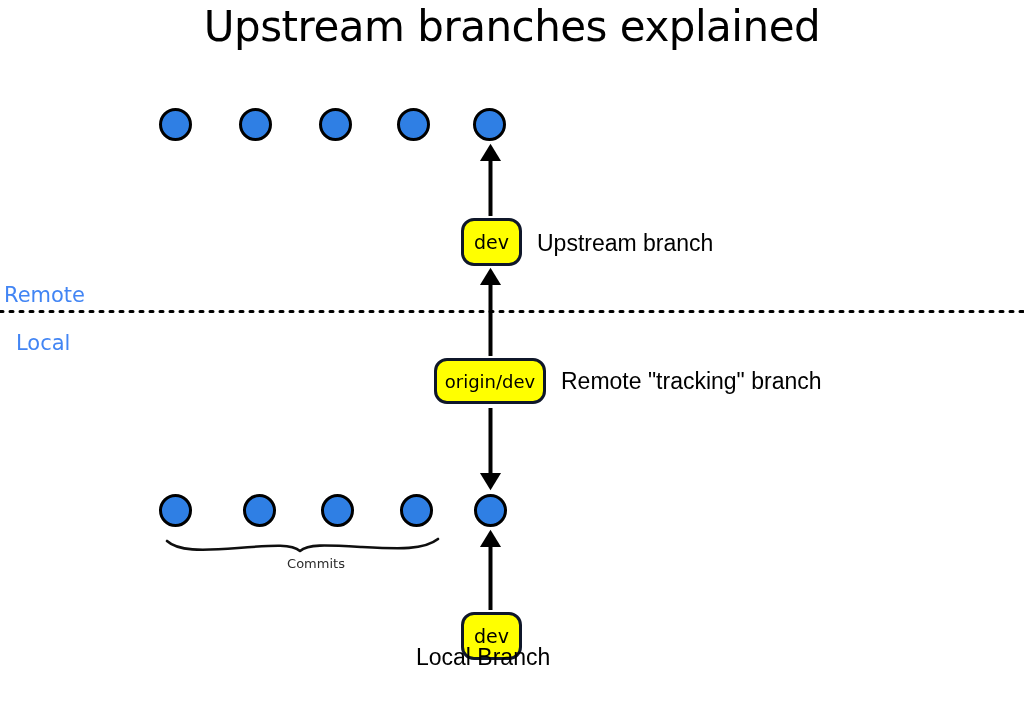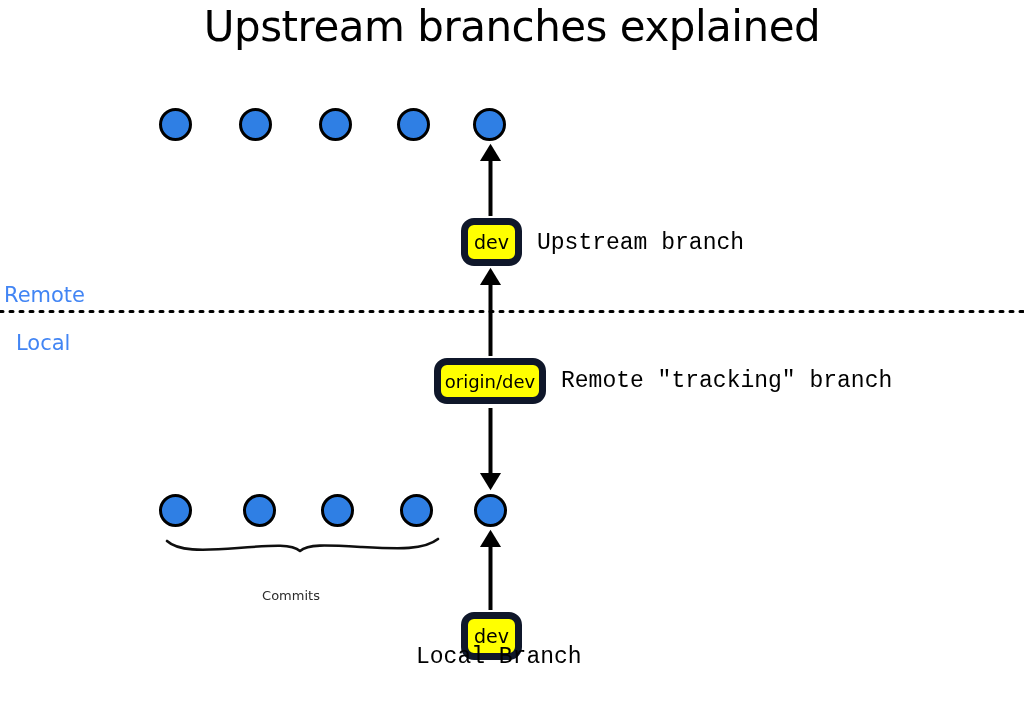--- a/index.html
+++ b/index.html
@@ -43,21 +43,21 @@
     border-radius: 50%;
     background: #2f7fe4;
     border: 3px solid #000000;
     box-sizing: border-box;
   }
 
   
   .branch-box {
     position: absolute;
     background: #ffff00;
-    border: 7px solid #0f172a;
+    border: 3px solid #0f172a;
     border-radius: 13px;
     box-sizing: border-box;
     display: flex;
     align-items: center;
     justify-content: center;
     font-size: 19px;
     color: #000000;
     font-family: "DejaVu Sans", "Liberation Sans", sans-serif;
   }
   .branch-box.small-text { font-size: 18px; }
@@ -70,21 +70,21 @@
     font-family: "DejaVu Sans", "Liberation Sans", sans-serif;
     white-space: nowrap;
   }
 
   
   .annotation {
     position: absolute;
     font-size: 23px;
     color: #000000;
     white-space: nowrap;
-    font-family: Liberation Mono, monospace;
+    font-family: Liberation Sans, sans-serif;
   }
   .brace-label {
     position: absolute;
     font-size: 13px;
     color: #2b2b2b;
     white-space: nowrap;
     text-align: center;
     font-family: "DejaVu Sans", "Liberation Sans", sans-serif;
   }
 
@@ -123,21 +123,21 @@
     <span>origin/dev</span>
   </div>
   <div class="annotation" style="left:561px; top:368px;">Remote "tracking" branch</div>
 
   <div class="commit" style="left:159px; top:494px;"></div>
   <div class="commit" style="left:243px; top:494px;"></div>
   <div class="commit" style="left:321px; top:494px;"></div>
   <div class="commit" style="left:400px; top:494px;"></div>
   <div class="commit" style="left:474px; top:494px;"></div>
 
-  <div class="brace-label" style="left:231px; top:556px; width:120px;margin-top:32px;">Commits</div>
+  <div class="brace-label" style="left:256px; top:556px; width:120px;">Commits</div>
 
   <div class="branch-box" style="left:461px; top:612px; width:61px; height:48px;">
     <span>dev</span>
   </div>
   <div class="annotation" style="left:416px; top:644px;">Local Branch</div>
 
   <svg id="overlay" viewBox="0 0 1024 702" xmlns="http://www.w3.org/2000/svg">
     <defs>
       <marker id="arrowhead" markerWidth="7" markerHeight="7" refX="2.6" refY="3.1" orient="auto" markerUnits="strokeWidth">
         <path d="M0,0.4 L0,5.8 L4.4,3.1 z" fill="#000000"></path>

